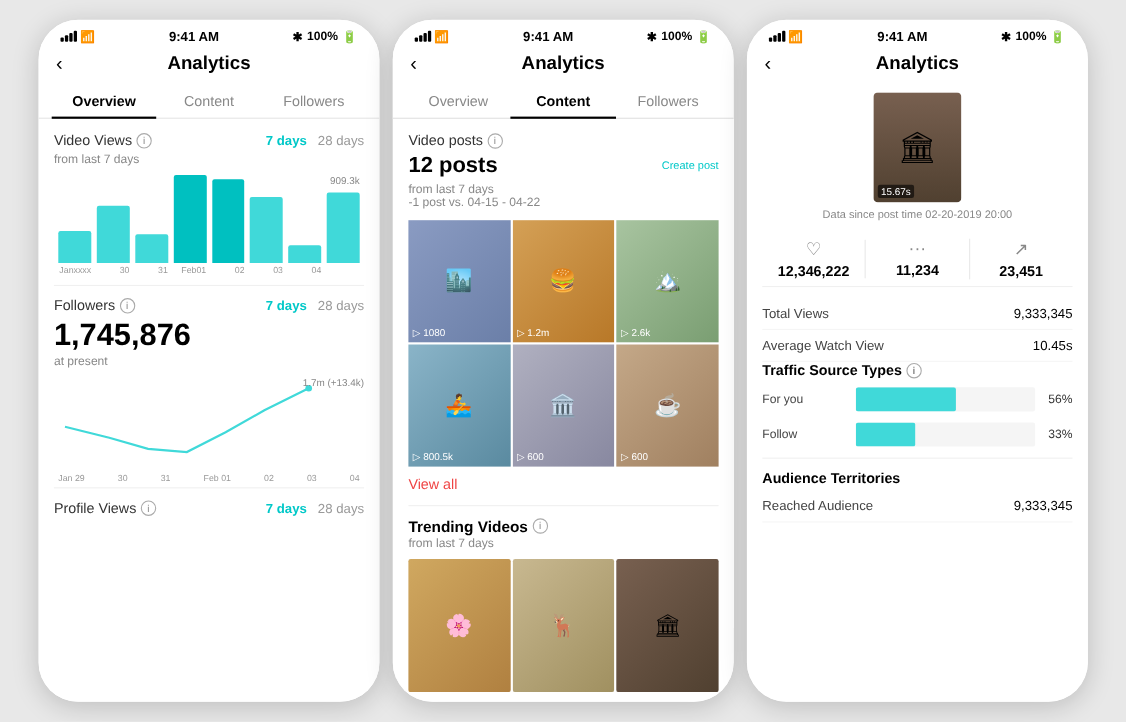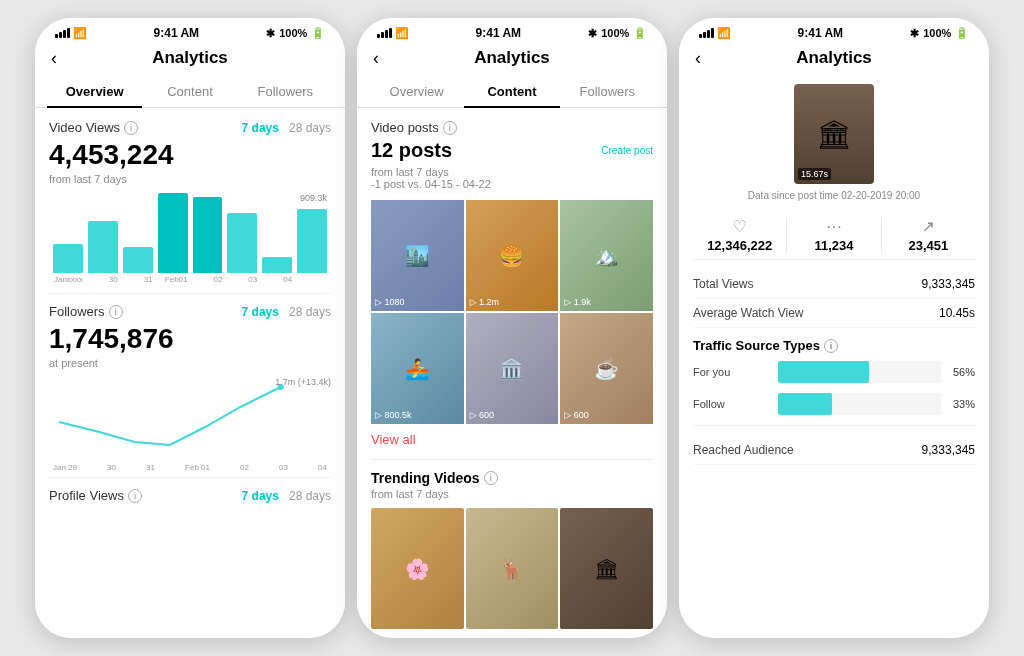--- a/index.html
+++ b/index.html
@@ -334,21 +334,21 @@
     .stat-icon { font-size: 16px; color: #888; margin-bottom: 2px; }
     .stat-number { font-size: 13px; font-weight: 600; }
     .detail-row {
       display: flex;
       justify-content: space-between;
       padding: 7px 0;
       border-bottom: 1px solid #f5f5f5;
     }
     .detail-label { font-size: 12px; color: #444; }
     .detail-value { font-size: 12px; color: #000; font-weight: 500; }
-    .traffic-section { margin-top: 10px; }
+    .traffic-section { }
     .traffic-title {
       font-size: 13px;
       font-weight: 600;
       margin-bottom: 8px;
       display: flex;
       align-items: center;
       gap: 4px;
     }
     .traffic-row {
       display: flex;
@@ -452,21 +452,20 @@
         <div class="section-title">
           <span>Video Views</span>
           <span class="info-icon">i</span>
         </div>
         <div class="time-filters">
           <span class="time-filter active">7 days</span>
           <span class="time-filter inactive">28 days</span>
         </div>
       </div>
 
-      <div class="big-number">4,453,224</div>
       <div class="sub-label">from last 7 days</div>
 
       <div class="bar-chart">
         <span class="top-label">909.3k</span>
         <div class="bar-chart-inner">
           <div class="bar" style="height:36%"></div>
           <div class="bar" style="height:65%"></div>
           <div class="bar" style="height:32%"></div>
           <div class="bar highlight" style="height:100%"></div>
           <div class="bar highlight" style="height:95%"></div>
@@ -597,21 +596,21 @@
         </div>
         <div class="video-thumb thumb-food">
           <div class="img-placeholder">🍔</div>
           <div class="video-count">
             <span>▷ 1.2m</span>
           </div>
         </div>
         <div class="video-thumb thumb-nature">
           <div class="img-placeholder">🏔️</div>
           <div class="video-count">
-            <span>▷ 1.9k</span>
+            <span>▷ 2.6k</span>
           </div>
         </div>
         <div class="video-thumb thumb-venice">
           <div class="img-placeholder">🚣</div>
           <div class="video-count">
             <span>▷ 800.5k</span>
           </div>
         </div>
         <div class="video-thumb thumb-street">
           <div class="img-placeholder">🏛️</div>
@@ -729,20 +728,21 @@
           <div class="traffic-bar-bg">
             <div class="traffic-bar-fill" style="width:33%"></div>
           </div>
           <div class="traffic-pct">33%</div>
         </div>
 
       </div>
 
       <div class="audience-section">
         <div class="divider"></div>
+        <div class="audience-title">Audience Territories</div>
         <div class="detail-row">
           <span class="detail-label">Reached Audience</span>
           <span class="detail-value">9,333,345</span>
         </div>
       </div>
 
     </div>
   </div>
 
 </div>

